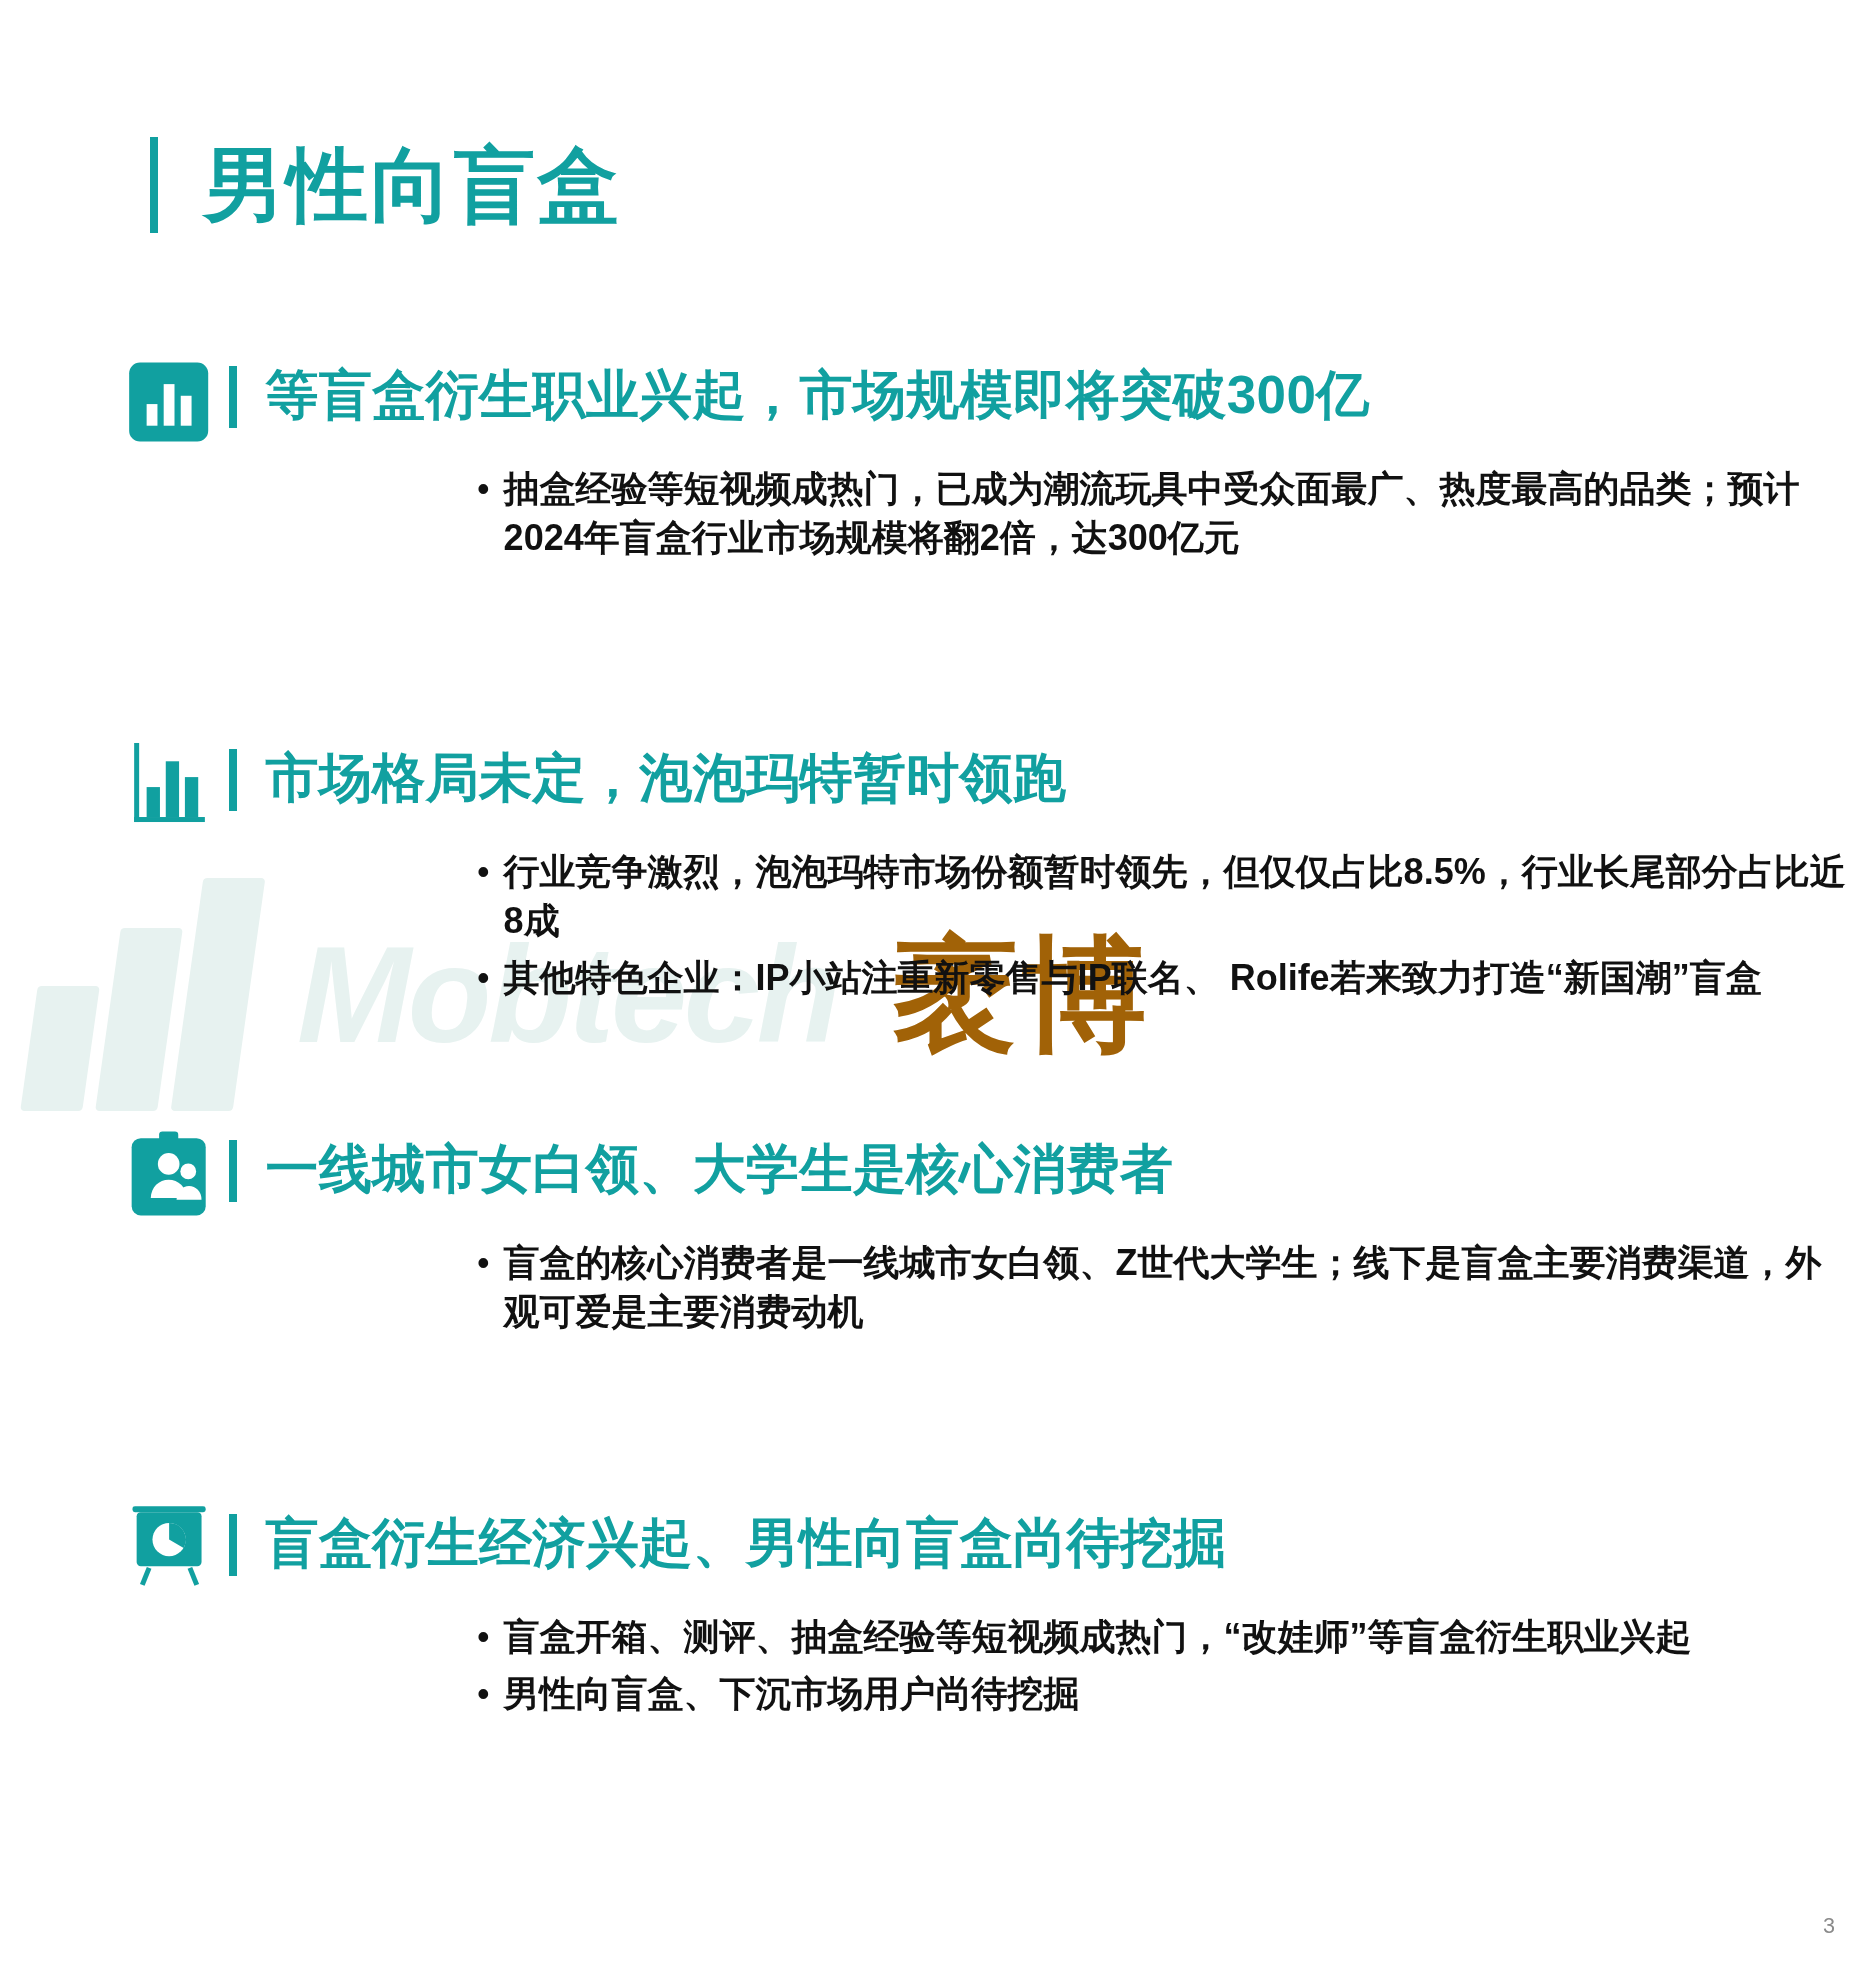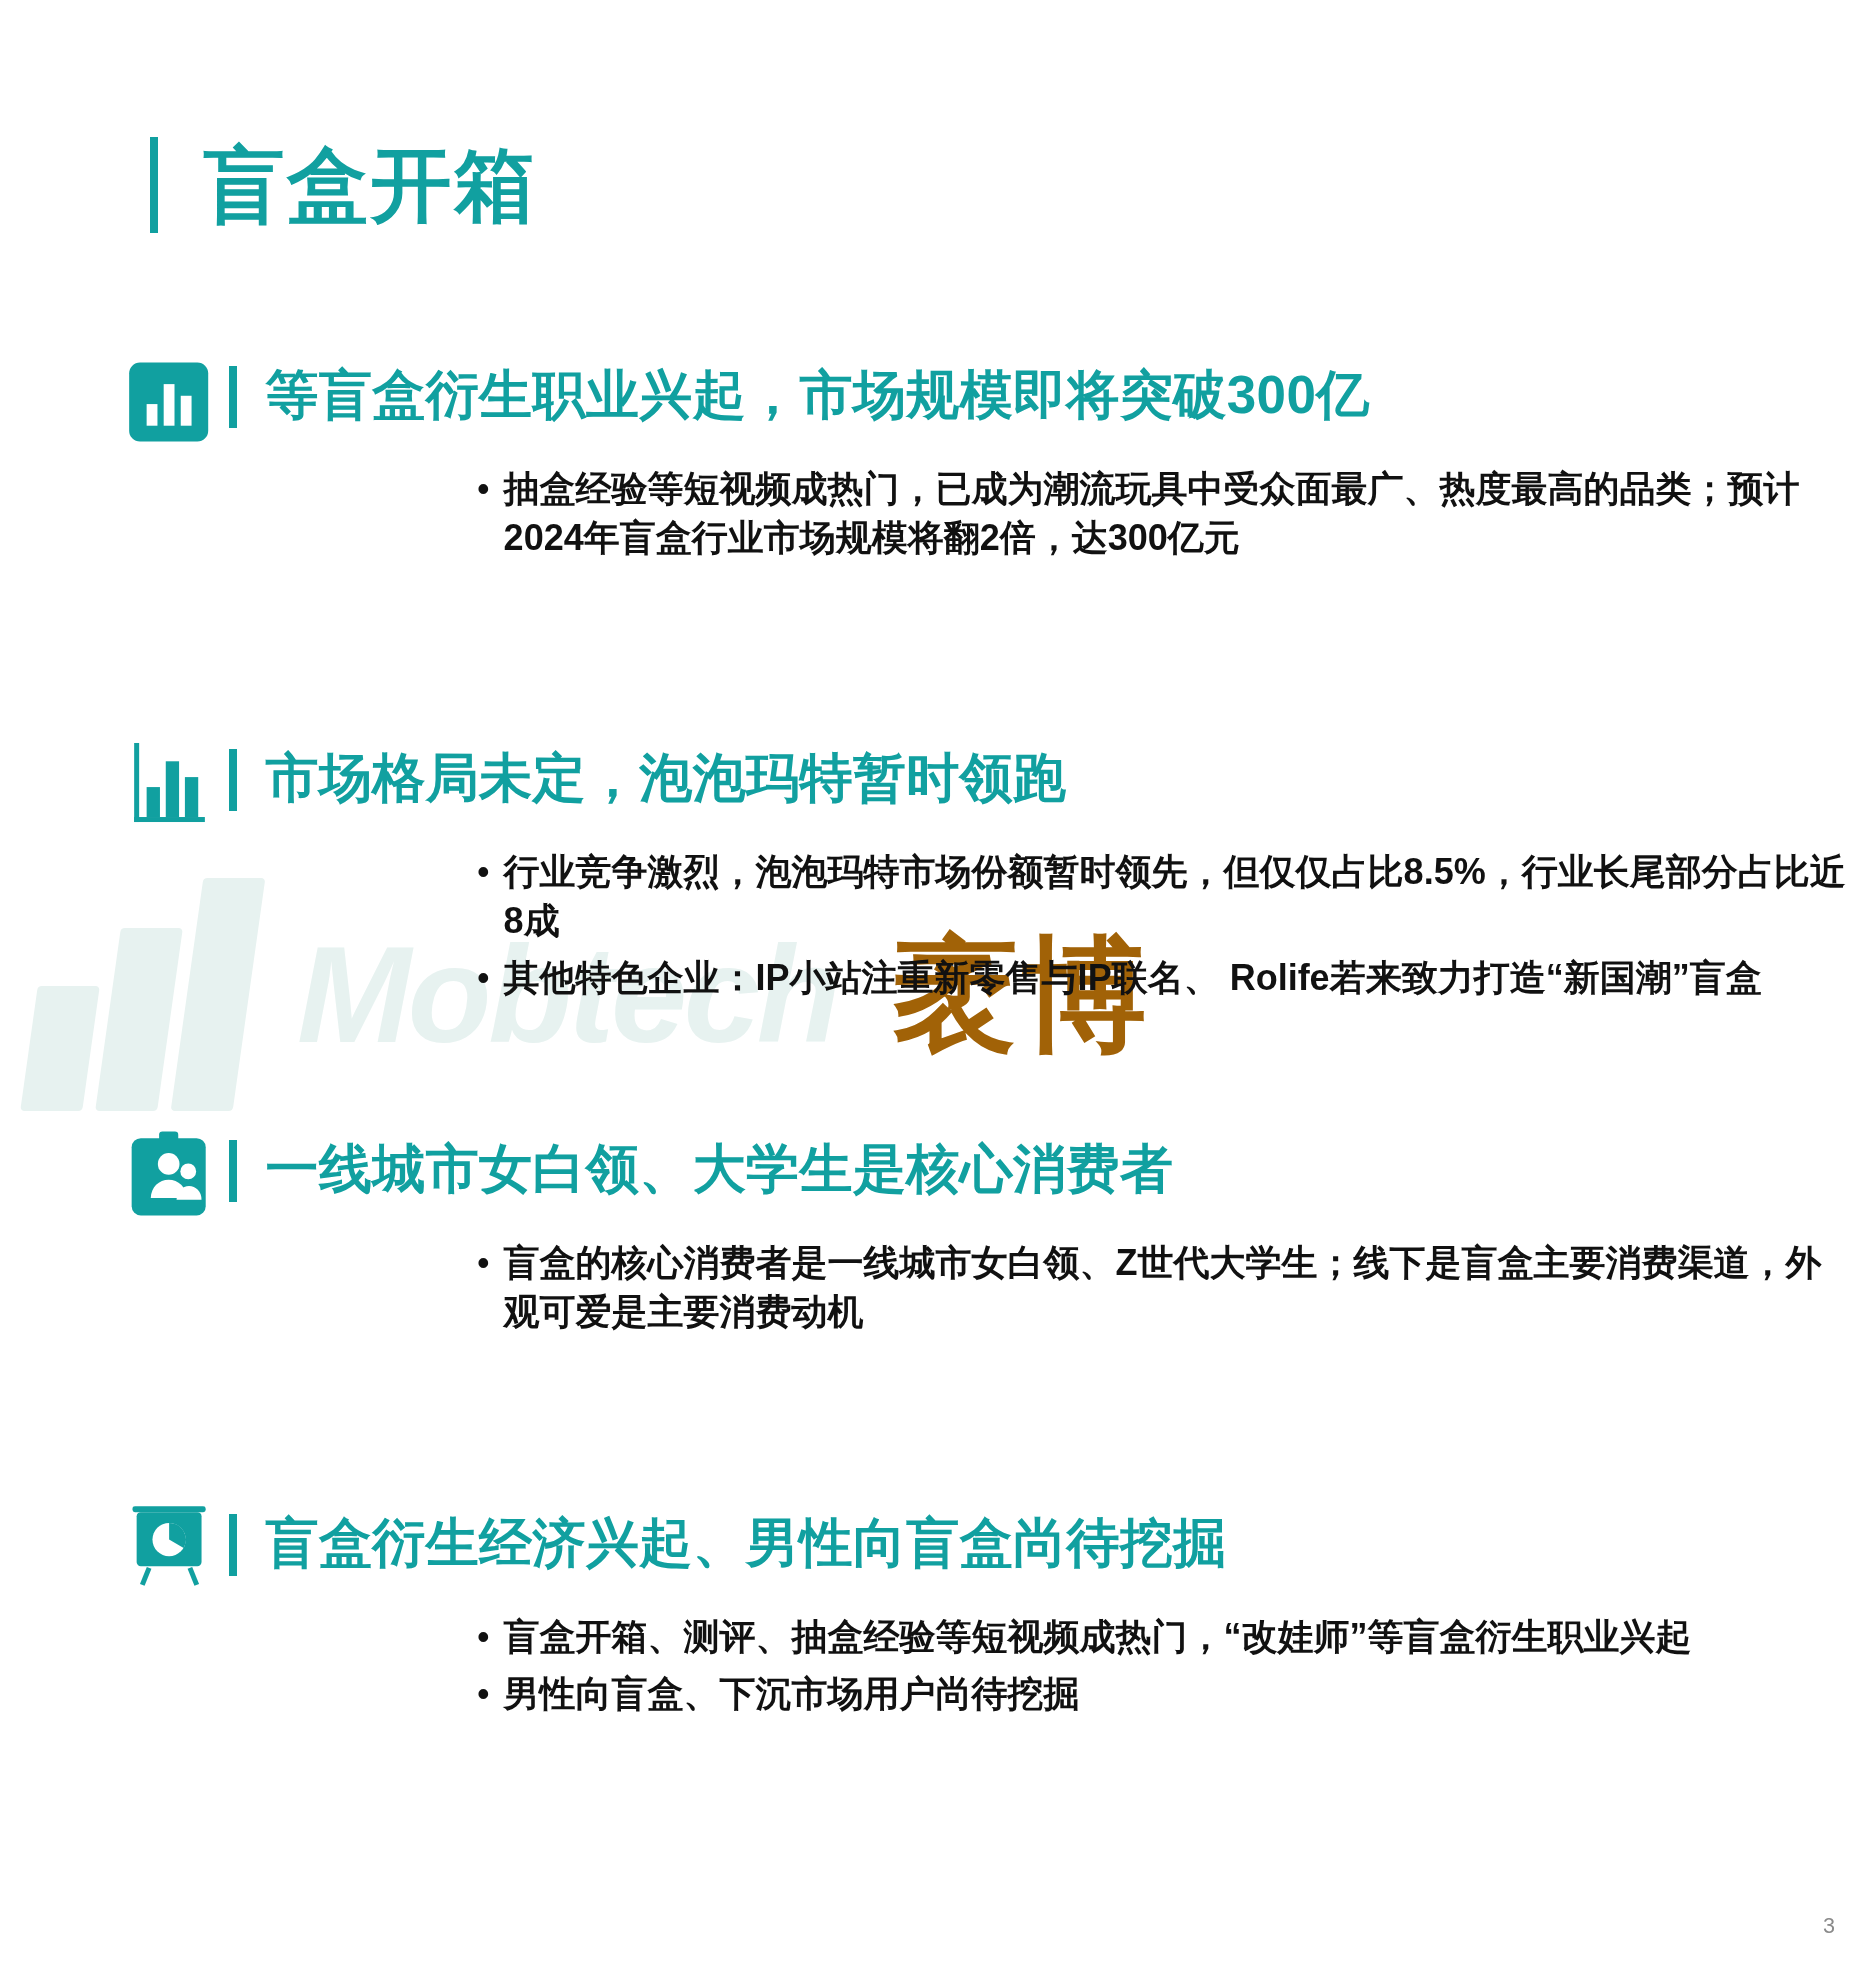--- a/index.html
+++ b/index.html
@@ -173,21 +173,21 @@
     <div class="wm-bar wm-b1"></div>
     <div class="wm-bar wm-b2"></div>
     <div class="wm-bar wm-b3"></div>
   </div>
   <div class="wm-text">Mobtech</div>
   <div class="wm-cn">袤博</div>
 </div>
 
 <div class="page-title-row">
   <div class="title-rule"></div>
-  <div class="page-title">盲盒开箱</div>
+  <div class="page-title">男性向盲盒</div>
 </div>
 
 <div class="content">
 
   <div class="section" id="sec-0">
     <div class="sec-head">
       <div class="sec-icon">
         <svg width="104" height="96" viewBox="0 0 250 230" xmlns="http://www.w3.org/2000/svg">
           <rect x="10" y="20" width="190" height="190" rx="26" fill="#11a0a0"></rect>
           <rect x="52" y="120" width="26" height="52" fill="#ffffff"></rect>

